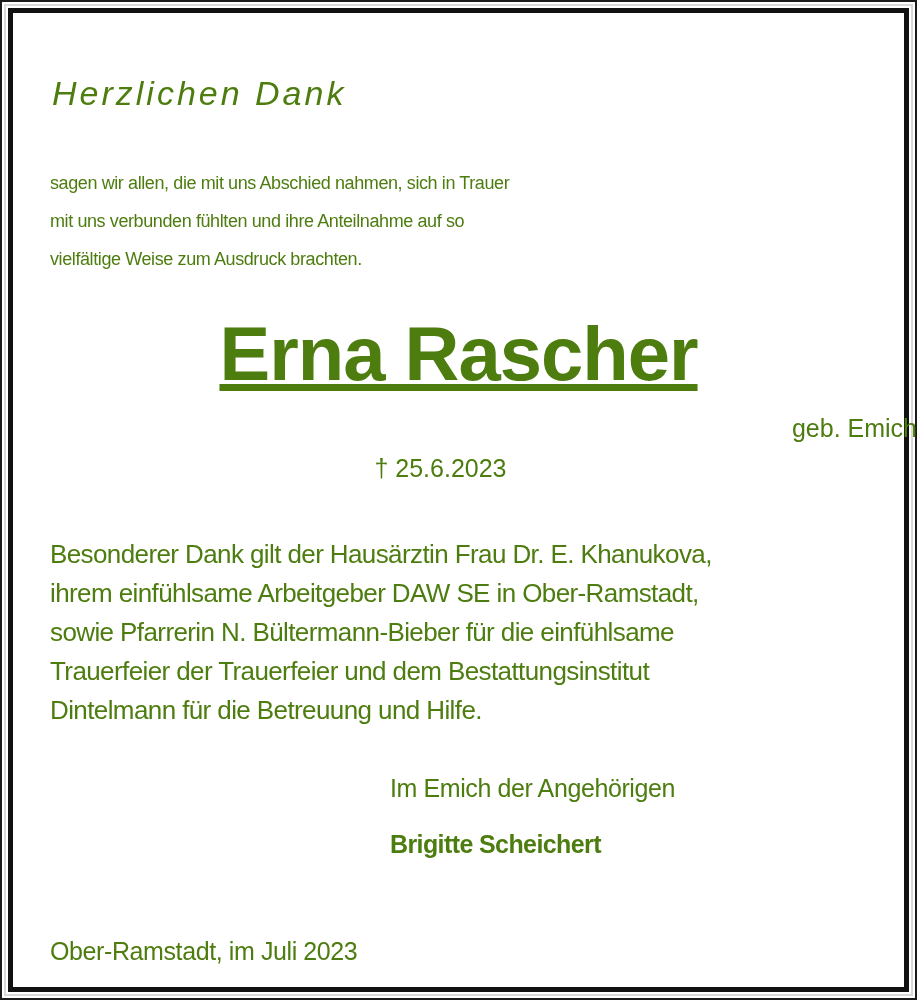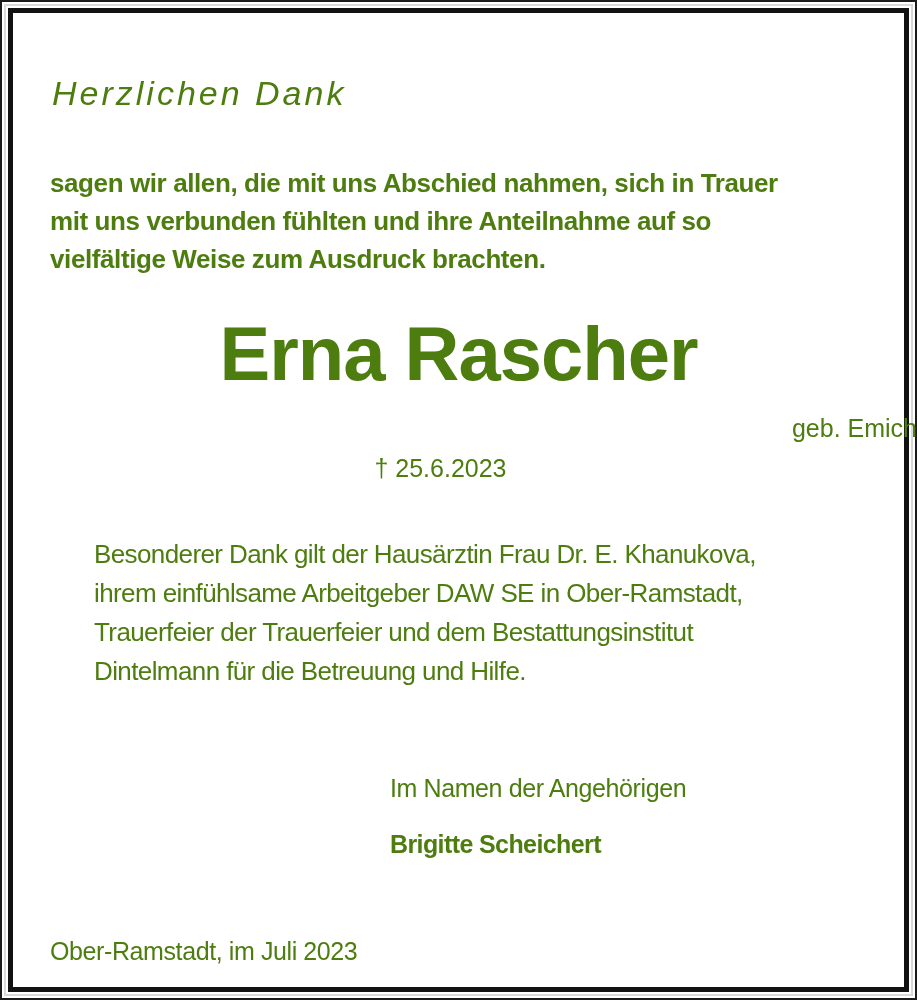--- a/index.html
+++ b/index.html
@@ -19,38 +19,38 @@
   .doc {
     position: absolute; left: 0; top: 0; width: 917px; height: 1000px;
     font-family: "Liberation Sans", sans-serif; color: #4d7c0f;
   }
   .heading {
     position: absolute; left: 52px; top: 74px;
     font-size: 34px; font-style: italic; letter-spacing: 3px; font-weight: normal;
   }
   .intro {
     position: absolute; left: 50px; top: 164px; width: 800px;
-    font-size: 26px; line-height: 38px; font-weight: bold;
+    font-size: 18px; line-height: 38px;
   }
   .intro div { white-space: nowrap; letter-spacing: -0.4px; }
   .name {
     position: absolute; left: 0; width: 917px; top: 310px; text-align: center;
-    font-size: 76px; font-weight: bold; letter-spacing: -1px;
+    font-size: 76px; font-weight: bold; letter-spacing: -1px; text-decoration: underline;
   }
   .birthname {
     position: absolute; left: 0; width: 917px; top: 414px; text-align: right;
     font-size: 25px;
   }
   .death {
     position: absolute; left: 0; width: 881px; top: 454px; text-align: center;
     font-size: 25px;
   }
   .thanks {
     position: absolute; left: 50px; top: 535px; width: 820px;
-    font-size: 26px; line-height: 39px; margin-left: 44px;
+    font-size: 26px; line-height: 39px;
   }
   .thanks div { white-space: nowrap; letter-spacing: -0.6px; }
   .sig-intro {
     position: absolute; left: 390px; top: 774px; font-size: 25px; letter-spacing: -0.4px;
   }
   .sig-name {
     position: absolute; left: 390px; top: 816px; font-size: 25px; font-weight: bold; letter-spacing: -0.6px; margin-top: 14px;
   }
   .place-date {
     position: absolute; left: 50px; top: 914px; font-size: 25px; letter-spacing: -0.4px; margin-top: 23px;
@@ -73,21 +73,22 @@
     <div>vielfältige Weise zum Ausdruck brachten.</div>
   </div>
 
   <div class="name">Erna Rascher</div>
   <div class="birthname">geb. Emich</div>
   <div class="death">† 25.6.2023</div>
 
   <div class="thanks">
     <div>Besonderer Dank gilt der Hausärztin Frau Dr. E. Khanukova,</div>
     <div>ihrem einfühlsame Arbeitgeber DAW SE in Ober-Ramstadt,</div>
+    <div>sowie Pfarrerin N. Bültermann-Bieber für die einfühlsame</div>
     <div>Trauerfeier der Trauerfeier und dem Bestattungsinstitut</div>
     <div>Dintelmann für die Betreuung und Hilfe.</div>
   </div>
 
-  <div class="sig-intro">Im Namen der Angehörigen</div>
+  <div class="sig-intro">Im Emich der Angehörigen</div>
   <div class="sig-name">Brigitte Scheichert</div>
 
   <div class="place-date">Ober-Ramstadt, im Juli 2023</div>
 </div>
 
 </body></html>

